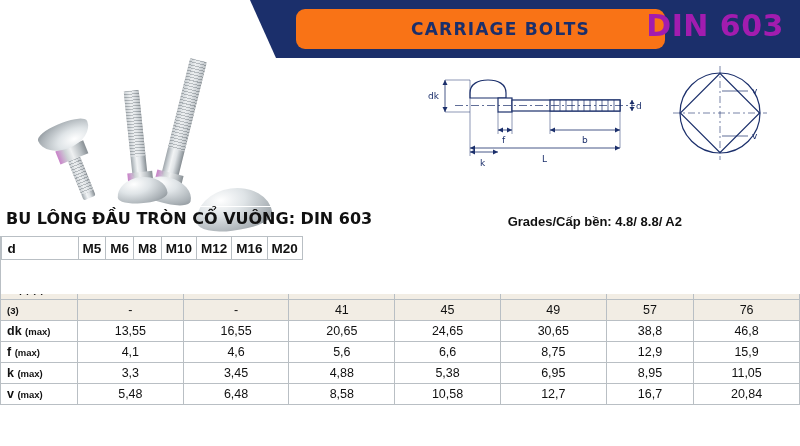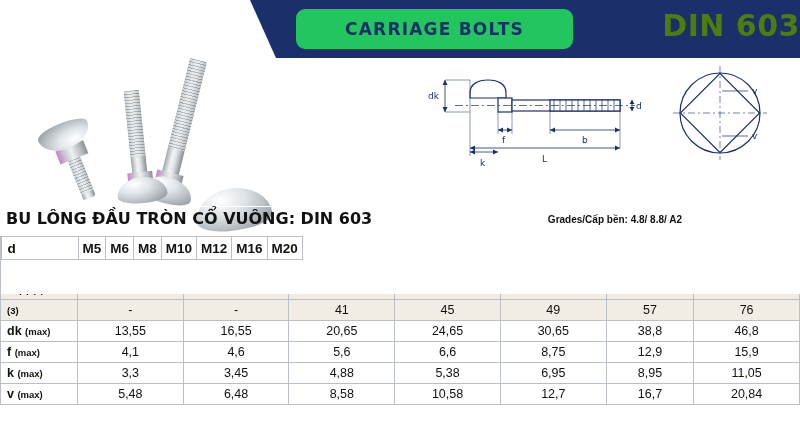--- a/index.html
+++ b/index.html
@@ -39,41 +39,42 @@
     content: "";
     position: absolute;
     left: -26px; top: 0;
     width: 0; height: 0;
     border-top: 58px solid #1b2f6b;
     border-left: 26px solid transparent;
   }
   .header-pill {
     position: absolute;
     left: 296px; top: 9px;
-    width: 277px;
+    width: 329px;
     height: 40px;
-    background: #22c55e;
+    background: #f97316;
     border-radius: 9px;
     display: flex;
     align-items: center;
     justify-content: center;
+    padding-left: 40px;
   }
   .header-pill-text {
     font-size: 17px;
     font-weight: bold;
     letter-spacing: 1.2px;
     color: #1b2f6b;
     font-family: "DejaVu Sans", sans-serif;
   }
   .header-din {
     position: absolute;
-    right: 0; top: 8px;
+    right: 16px; top: 8px;
     font-size: 30px;
     font-weight: bold;
-    color: #4d7c0f;
+    color: #a21caf;
     letter-spacing: 0.5px;
     font-family: "DejaVu Sans", sans-serif;
   }
 
   
   .photo-area {
     position: absolute;
     left: 0; top: 58px;
     width: 400px;
     height: 148px;
@@ -125,21 +126,21 @@
     position: absolute;
     left: 6px; top: 2px;
     font-size: 16px;
     font-weight: bold;
     color: #111111;
     font-family: "DejaVu Sans", sans-serif;
   }
   .title-grades {
     position: absolute;
     right: 6px; top: 7px;
-    font-size: 10px;
+    font-size: 13px;
     font-weight: bold;
     color: #111111;
   }
 
   
   table.spec {
     position: absolute;
     left: 0; top: 236px;
     width: 800px;
     border-collapse: collapse;

